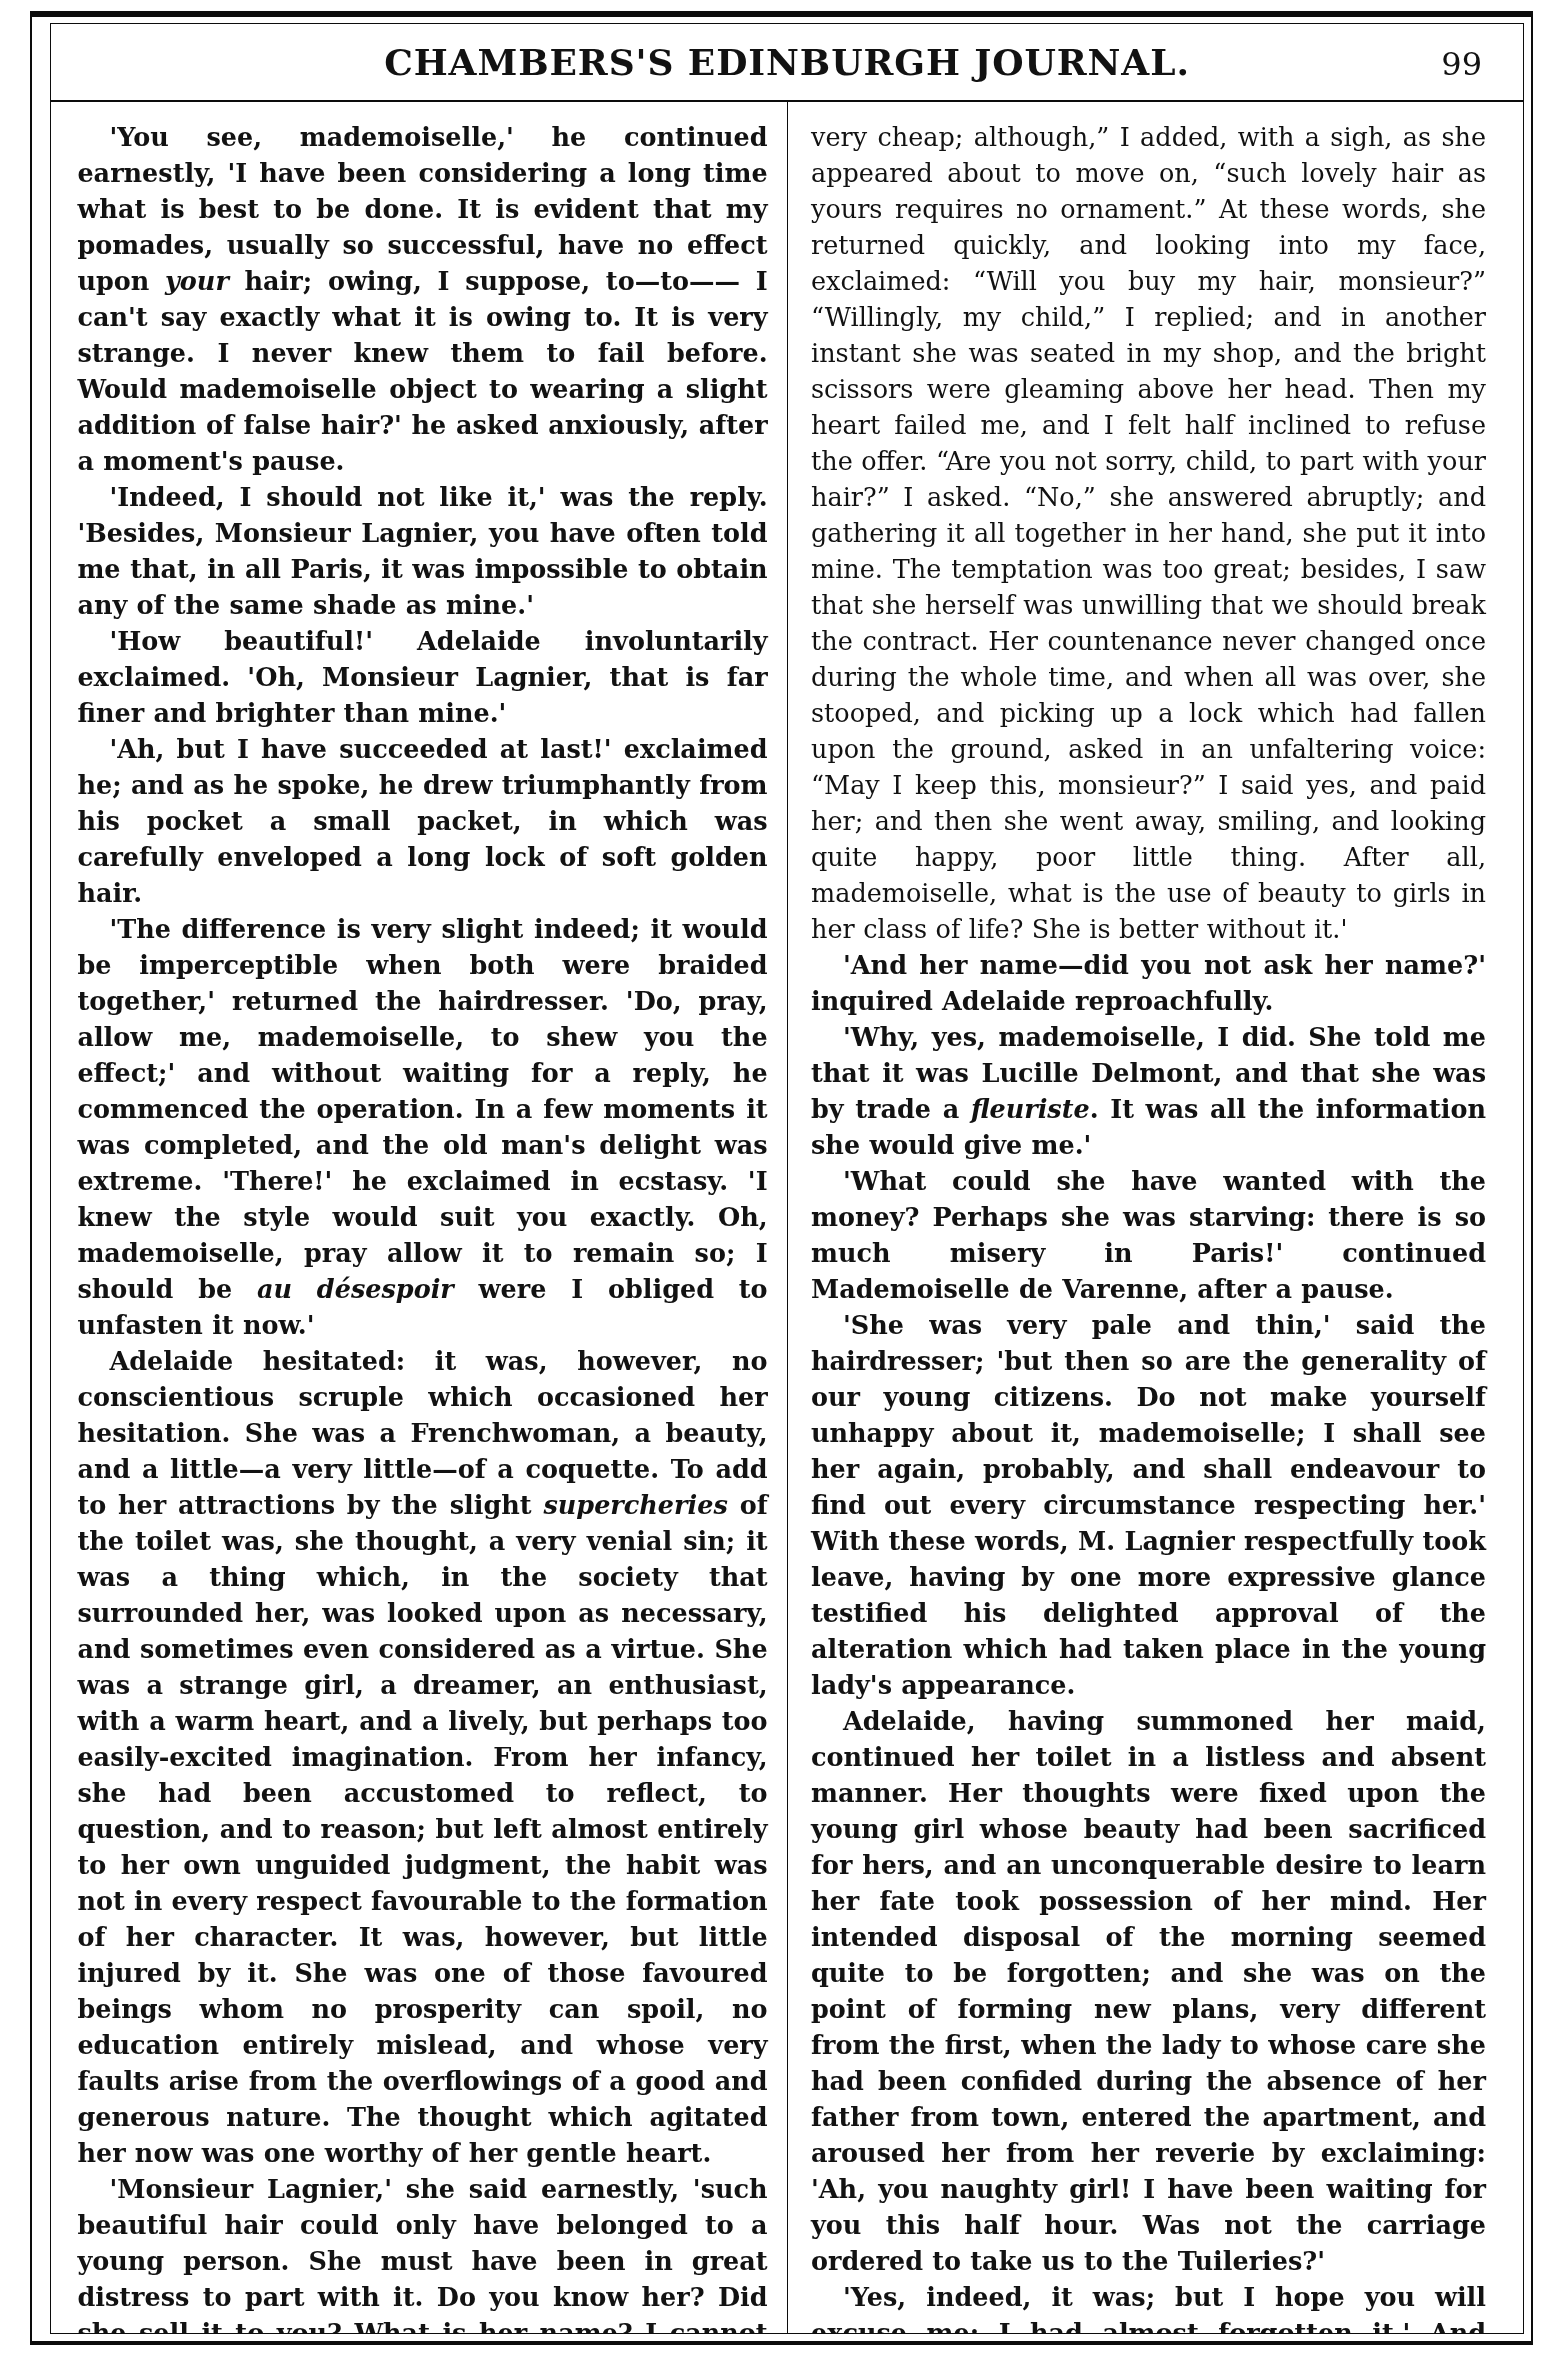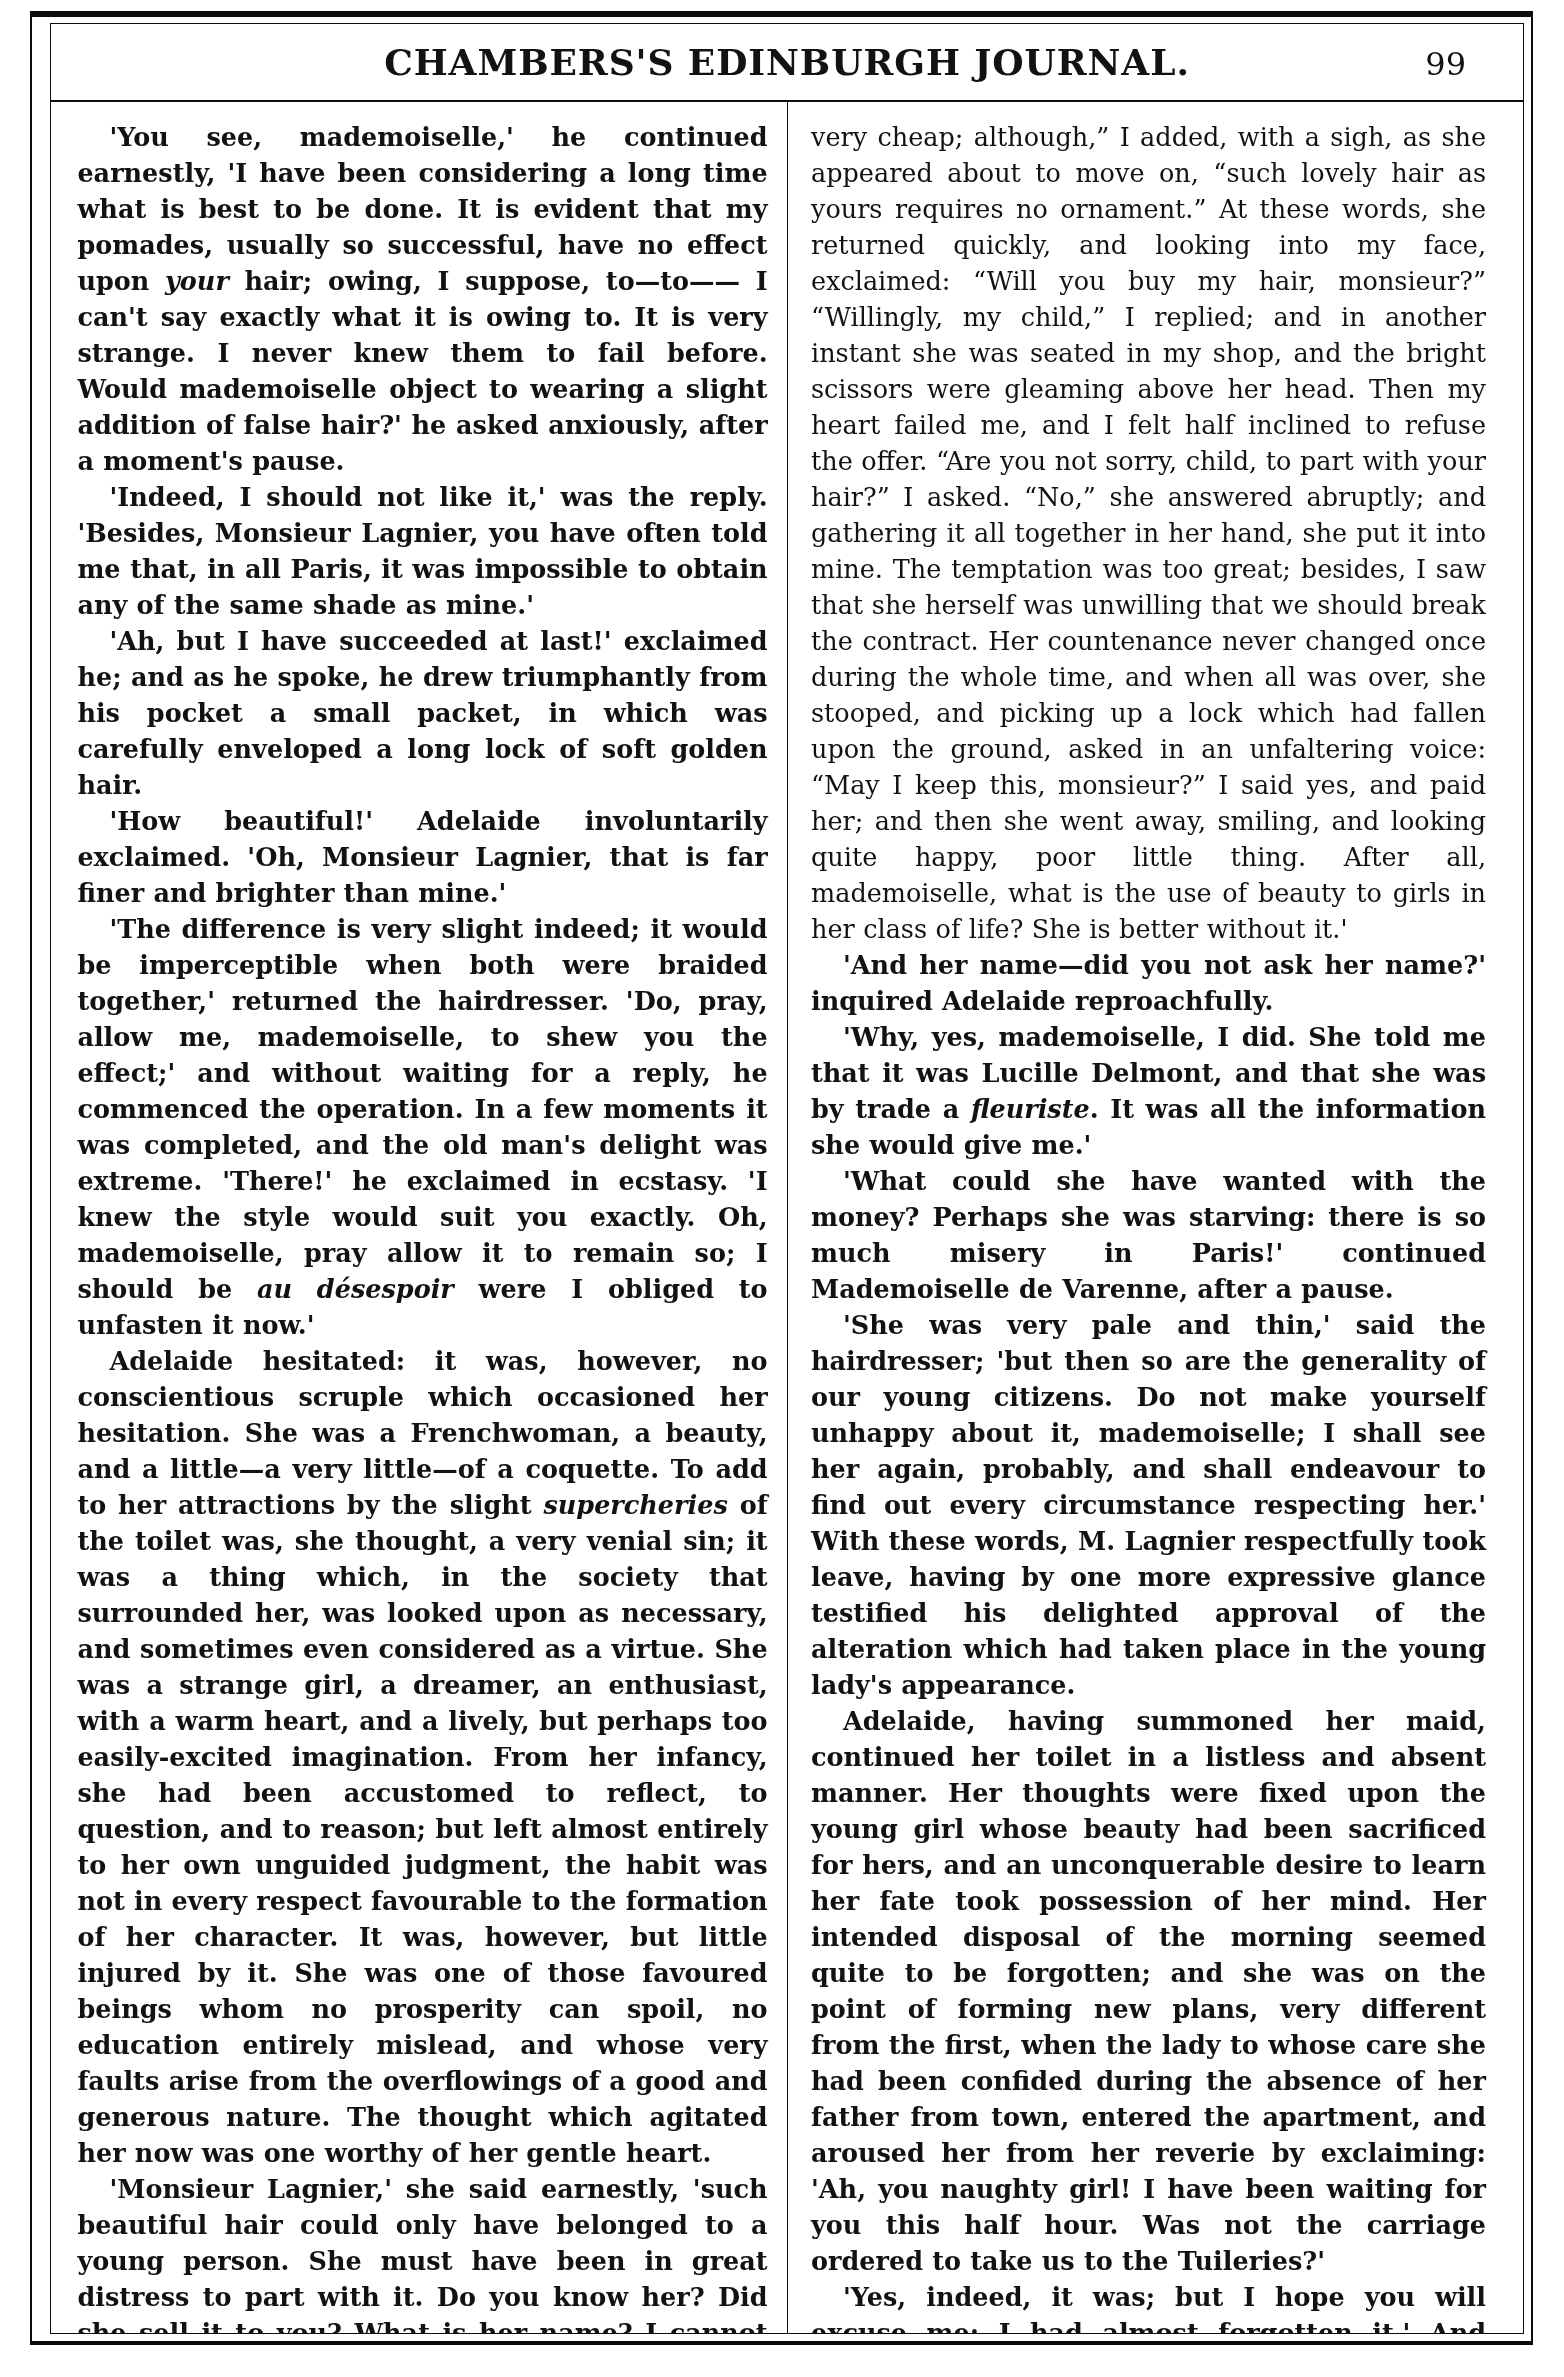--- a/index.html
+++ b/index.html
@@ -58,21 +58,21 @@
     right: 0;
     top: 17.6px;
     text-align: center;
     font-size: 36px;
     font-weight: bold;
     letter-spacing: 0.9px;
     white-space: nowrap;
   }
   .masthead .pageno {
     position: absolute;
-    right: 57px;
+    right: 41px;
     top: 21px;
     font-size: 32px;
     font-weight: normal;
   }
   .columns {
     flex: 1 1 auto;
     display: flex;
     align-items: stretch;
     overflow: hidden;
   }
@@ -112,22 +112,22 @@
 
       <div class="masthead">
         <div class="title">CHAMBERS'S EDINBURGH JOURNAL.</div>
         <div class="pageno">99</div>
       </div>
 
       <div class="columns">
         <div class="col col-left">
             <p class="indent">'You see, mademoiselle,' he continued earnestly, 'I have been considering a long time what is best to be done. It is evident that my pomades, usually so successful, have no effect upon <i>your</i> hair; owing, I suppose, to—to—— I can't say exactly what it is owing to. It is very strange. I never knew them to fail before. Would mademoiselle object to wearing a slight addition of false hair?' he asked anxiously, after a moment's pause.</p>
             <p class="indent">'Indeed, I should not like it,' was the reply. 'Besides, Monsieur Lagnier, you have often told me that, in all Paris, it was impossible to obtain any of the same shade as mine.'</p>
+            <p class="indent">'How beautiful!' Adelaide involuntarily exclaimed. 'Oh, Monsieur Lagnier, that is far finer and brighter than mine.'</p>
             <p class="indent">'Ah, but I have succeeded at last!' exclaimed he; and as he spoke, he drew triumphantly from his pocket a small packet, in which was carefully enveloped a long lock of soft golden hair.</p>
-            <p class="indent">'How beautiful!' Adelaide involuntarily exclaimed. 'Oh, Monsieur Lagnier, that is far finer and brighter than mine.'</p>
             <p class="indent">'The difference is very slight indeed; it would be imperceptible when both were braided together,' returned the hairdresser. 'Do, pray, allow me, mademoiselle, to shew you the effect;' and without waiting for a reply, he commenced the operation. In a few moments it was completed, and the old man's delight was extreme. 'There!' he exclaimed in ecstasy. 'I knew the style would suit you exactly. Oh, mademoiselle, pray allow it to remain so; I should be <i>au désespoir</i> were I obliged to unfasten it now.'</p>
             <p class="indent">Adelaide hesitated: it was, however, no conscientious scruple which occasioned her hesitation. She was a Frenchwoman, a beauty, and a little—a very little—of a coquette. To add to her attractions by the slight <i>supercheries</i> of the toilet was, she thought, a very venial sin; it was a thing which, in the society that surrounded her, was looked upon as necessary, and sometimes even considered as a virtue. She was a strange girl, a dreamer, an enthusiast, with a warm heart, and a lively, but perhaps too easily-excited imagination. From her infancy, she had been accustomed to reflect, to question, and to reason; but left almost entirely to her own unguided judgment, the habit was not in every respect favourable to the formation of her character. It was, however, but little injured by it. She was one of those favoured beings whom no prosperity can spoil, no education entirely mislead, and whose very faults arise from the overflowings of a good and generous nature. The thought which agitated her now was one worthy of her gentle heart.</p>
             <p class="indent">'Monsieur Lagnier,' she said earnestly, 'such beautiful hair could only have belonged to a young person. She must have been in great distress to part with it. Do you know her? Did she sell it to you? What is her name? I cannot bear to wear it: I shall be thinking of her continually.'</p>
             <p class="indent">'Ah, Mademoiselle Adelaide, that is so like you! Why, I have provided half the young ladies in Paris with false tresses, and not one has ever asked me the slightest question as to how or where they were obtained. Indeed, I should not often have been able to reply. In this case, however, it is different. I bought it myself, and consequently can give you a little information respecting it. Yesterday evening, I was standing at my door in the Rue St Honoré, when a young girl, attracted no doubt by the general appearance of my window, stopped to admire the various articles exhibited there. She had a pretty face, but I scarcely looked at that; I only saw her hair, her beautiful, rich, golden hair. It was pushed carelessly behind her ears, and half concealed beneath a little white cap. “Mademoiselle,” I said, accosting her—for I could not bear that she should pass the door—“is there anything that you would like to buy? a pair of combs, for instance. I have some</p>
           </div>
         <div class="col col-right">
             <p>very cheap; although,” I added, with a sigh, as she appeared about to move on, “such lovely hair as yours requires no ornament.” At these words, she returned quickly, and looking into my face, exclaimed: “Will you buy my hair, monsieur?” “Willingly, my child,” I replied; and in another instant she was seated in my shop, and the bright scissors were gleaming above her head. Then my heart failed me, and I felt half inclined to refuse the offer. “Are you not sorry, child, to part with your hair?” I asked. “No,” she answered abruptly; and gathering it all together in her hand, she put it into mine. The temptation was too great; besides, I saw that she herself was unwilling that we should break the contract. Her countenance never changed once during the whole time, and when all was over, she stooped, and picking up a lock which had fallen upon the ground, asked in an unfaltering voice: “May I keep this, monsieur?” I said yes, and paid her; and then she went away, smiling, and looking quite happy, poor little thing. After all, mademoiselle, what is the use of beauty to girls in her class of life? She is better without it.'</p>
             <p class="indent">'And her name—did you not ask her name?' inquired Adelaide reproachfully.</p>
             <p class="indent">'Why, yes, mademoiselle, I did. She told me that it was Lucille Delmont, and that she was by trade a <i>fleuriste</i>. It was all the information she would give me.'</p>
             <p class="indent">'What could she have wanted with the money? Perhaps she was starving: there is so much misery in Paris!' continued Mademoiselle de Varenne, after a pause.</p>

